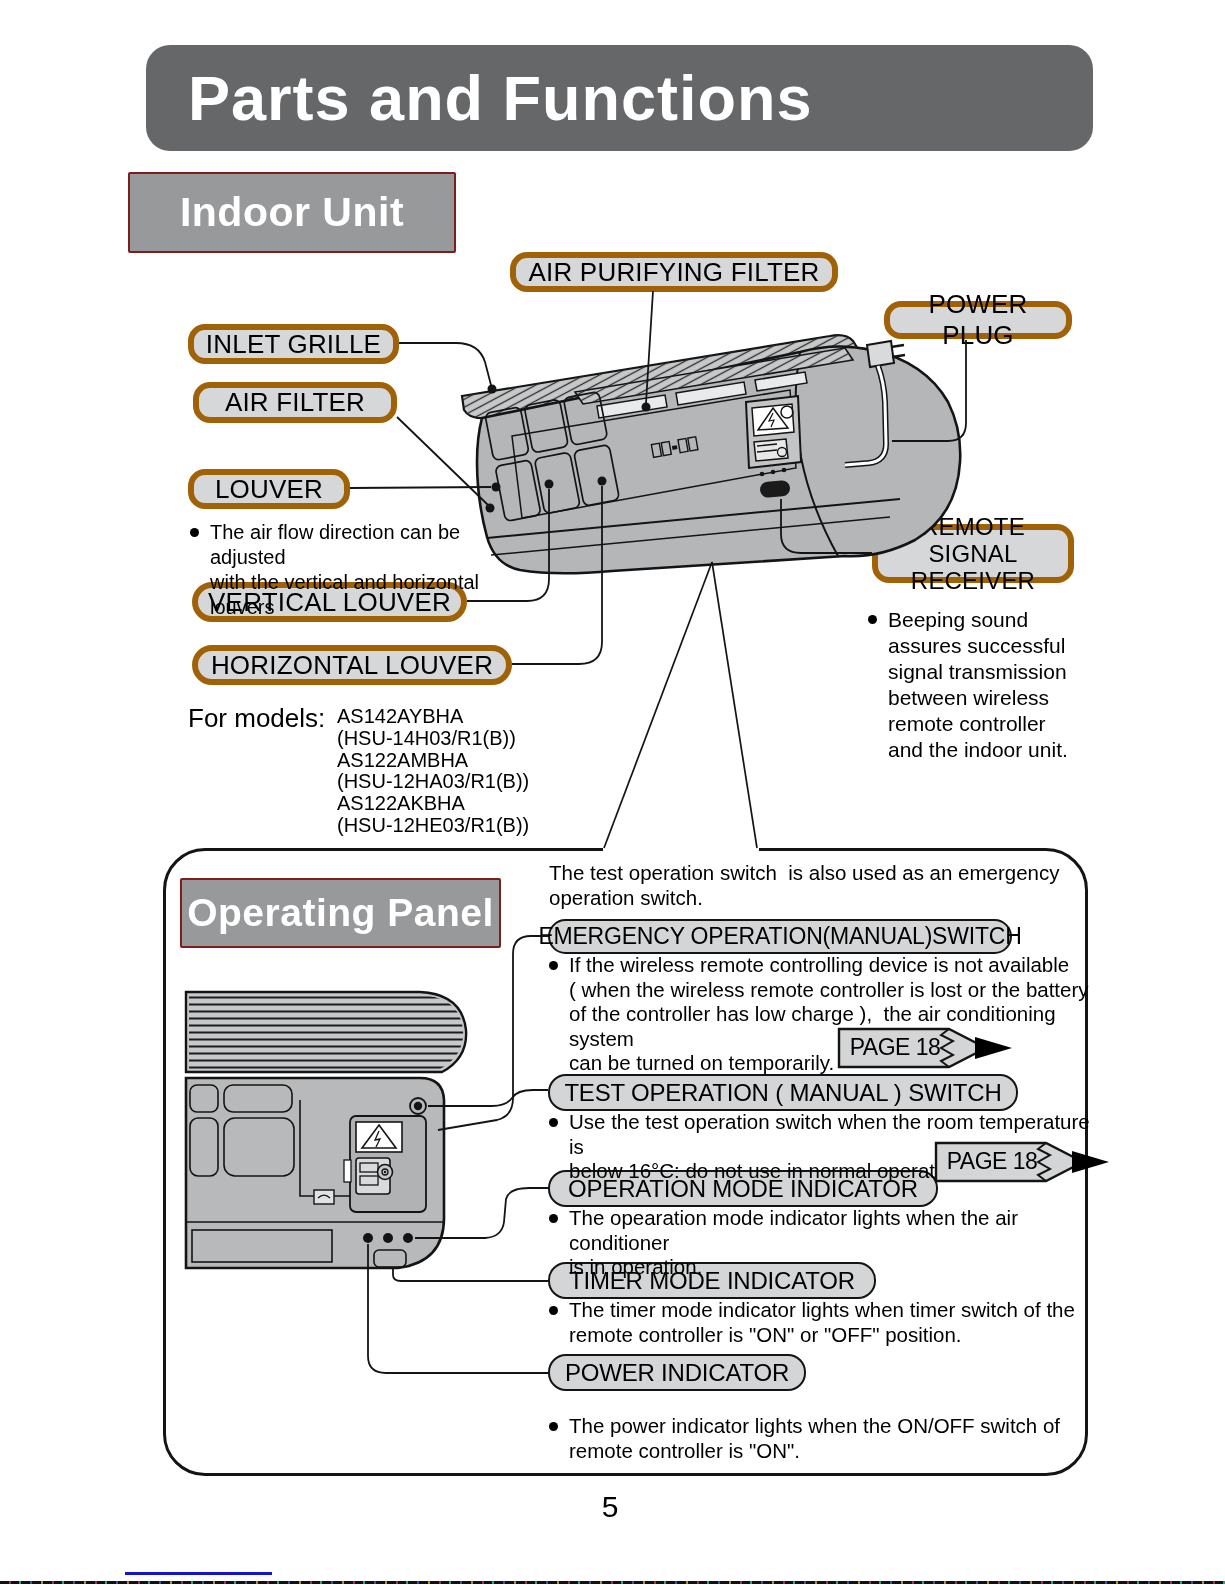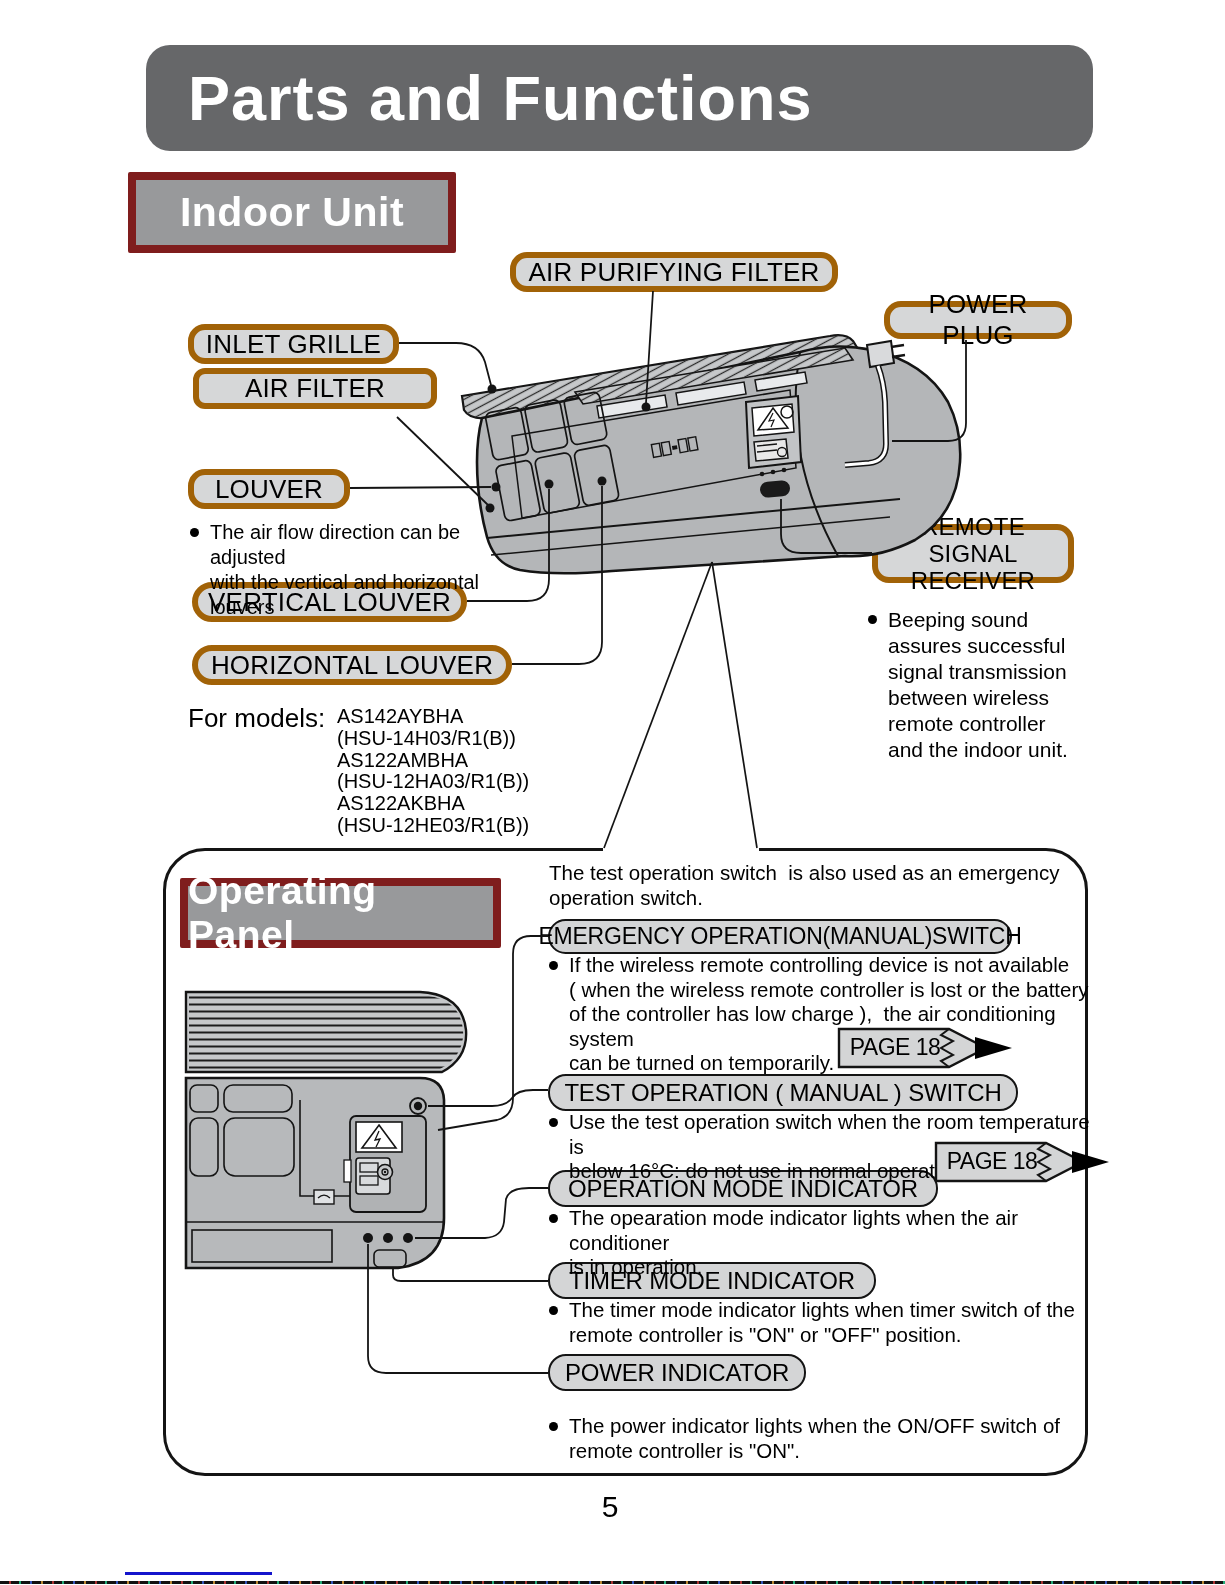--- a/index.html
+++ b/index.html
@@ -7,36 +7,36 @@
     position:relative;width:1225px;height:1585px;background:#ffffff;overflow:hidden;
     font-family:"Liberation Sans","DejaVu Sans",sans-serif;color:#000;
   }
   
   #title-bar{
     position:absolute;left:128px;top:45px;width:947px;height:106px;
     background:#666769;border-radius:24px;display:flex;align-items:center;margin-left:18px;
   }
   #title-bar .t{font-size:63px;font-weight:bold;color:#fff;padding-left:42px;letter-spacing:1px;}
   .section-hdr{
-    position:absolute;background:#98999b;border:8px solid #7f1d1d;border-radius:2px;
+    position:absolute;background:#98999b;border:2px solid #7f1d1d;border-radius:2px;
     display:flex;align-items:center;justify-content:center;
     color:#fff;font-weight:bold;font-size:41px;letter-spacing:0.5px;box-sizing:border-box;
   }
   #hdr-indoor{left:128px;top:172px;width:328px;height:81px;}
   #hdr-oppanel{left:180px;top:878px;width:321px;height:70px;font-size:39px;}
   
   .lbl{
     position:absolute;background:#d6d7d8;border:6px solid #a16207;border-radius:17px;
     display:flex;align-items:center;justify-content:center;text-align:center;
     font-size:26px;box-sizing:border-box;letter-spacing:0.2px;white-space:pre-line;
   }
   #lbl-apf{left:510px;top:252px;width:328px;height:40px;}
   #lbl-pp {left:884px;top:301px;width:188px;height:38px;}
   #lbl-ig {left:188px;top:324px;width:211px;height:40px;}
-  #lbl-af {left:193px;top:368px;width:244px;height:41px;border-radius:12px;}
+  #lbl-af {left:193px;top:382px;width:204px;height:41px;}
   #lbl-lv {left:188px;top:469px;width:162px;height:40px;}
   #lbl-vl {left:192px;top:582px;width:275px;height:40px;border-radius:20px;}
   #lbl-hl {left:192px;top:645px;width:320px;height:40px;border-radius:20px;}
   #lbl-rsr{left:872px;top:524px;width:202px;height:59px;font-size:24px;line-height:27px;}
   
   .pill{
     position:absolute;background:#d4d5d6;border:2px solid #141414;border-radius:18px;
     display:flex;align-items:center;justify-content:center;font-size:24px;
     box-sizing:border-box;white-space:nowrap;letter-spacing:-0.2px;
   }

